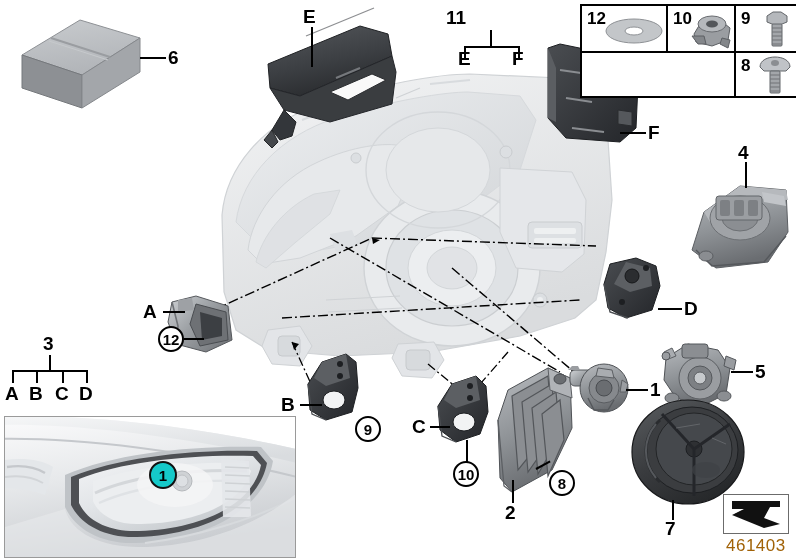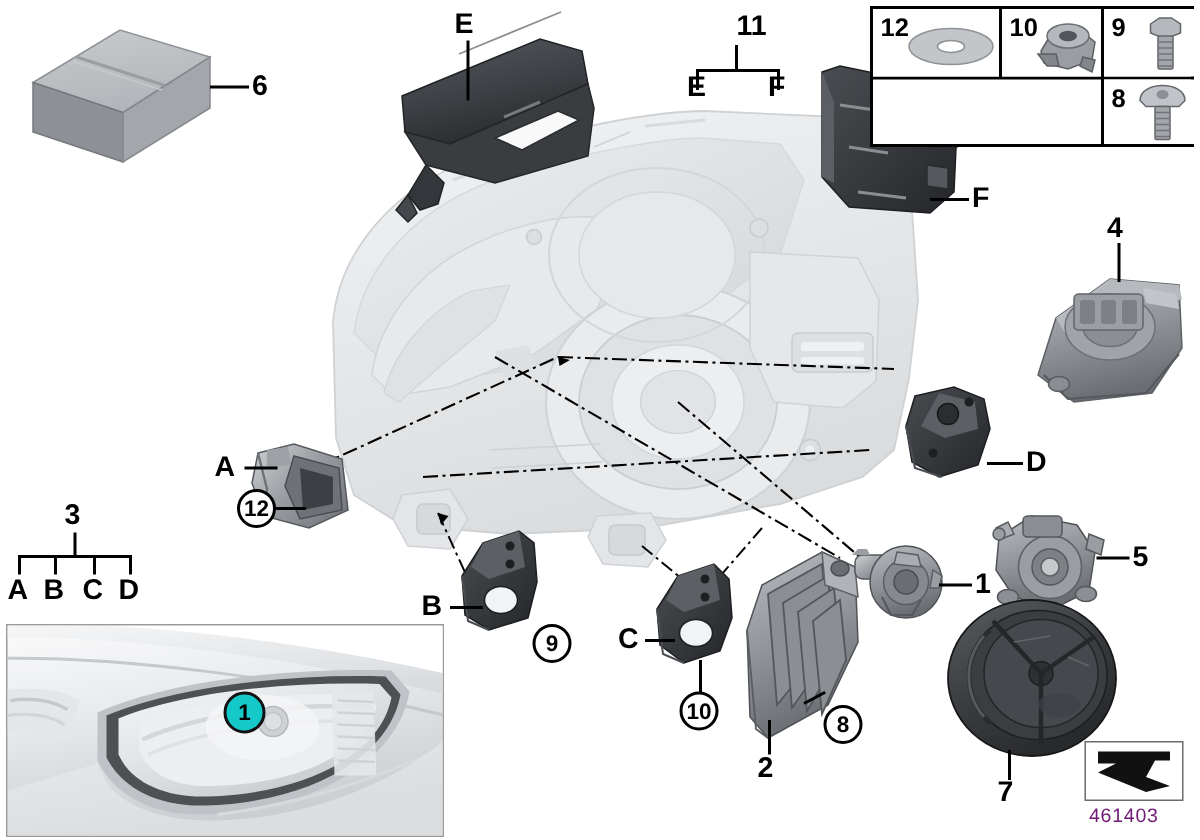--- a/index.html
+++ b/index.html
@@ -82,22 +82,22 @@
     position:absolute;
     border:1px solid #9a9a9a;
     box-sizing:border-box;
     overflow:hidden;
     background:#e9eaec;
   }
 
   
   .footid{
     position:absolute;
-    font-size:13px;
-    color:#701a75;
+    font-size:17px;
+    color:#a16207;
     letter-spacing:.5px;
   }
   .arrowbox{
     position:absolute;
     border:1px solid #6b6b6b;
     background:#fff;
     box-sizing:border-box;
   }
   svg{display:block;overflow:visible;}
 </style>
@@ -408,21 +408,21 @@
       </svg>
     </div>
   </div>
 
   <div class="bracket" style="left:464px;top:30px;width:56px;height:36px;">
     <div class="top" style="left:0;top:16px;width:56px;"></div>
     <div class="stem" style="left:26px;top:0;height:17px;"></div>
     <div class="leg" style="left:0;top:16px;height:14px;"></div>
     <div class="leg" style="left:54px;top:16px;height:14px;"></div>
   </div>
-  <div class="lbl" style="left:491px;top:8px;">11</div>
+  <div class="lbl" style="left:446px;top:8px;">11</div>
   <div class="lbl" style="left:458px;top:49px;">E</div>
   <div class="lbl" style="left:512px;top:49px;">F</div>
 
   <div class="bracket" style="left:12px;top:355px;width:76px;height:32px;">
     <div class="top" style="left:0;top:15px;width:76px;"></div>
     <div class="stem" style="left:37px;top:0;height:16px;"></div>
     <div class="leg" style="left:0;top:15px;height:13px;"></div>
     <div class="leg" style="left:24px;top:15px;height:13px;"></div>
     <div class="leg" style="left:50px;top:15px;height:13px;"></div>
     <div class="leg" style="left:74px;top:15px;height:13px;"></div>

